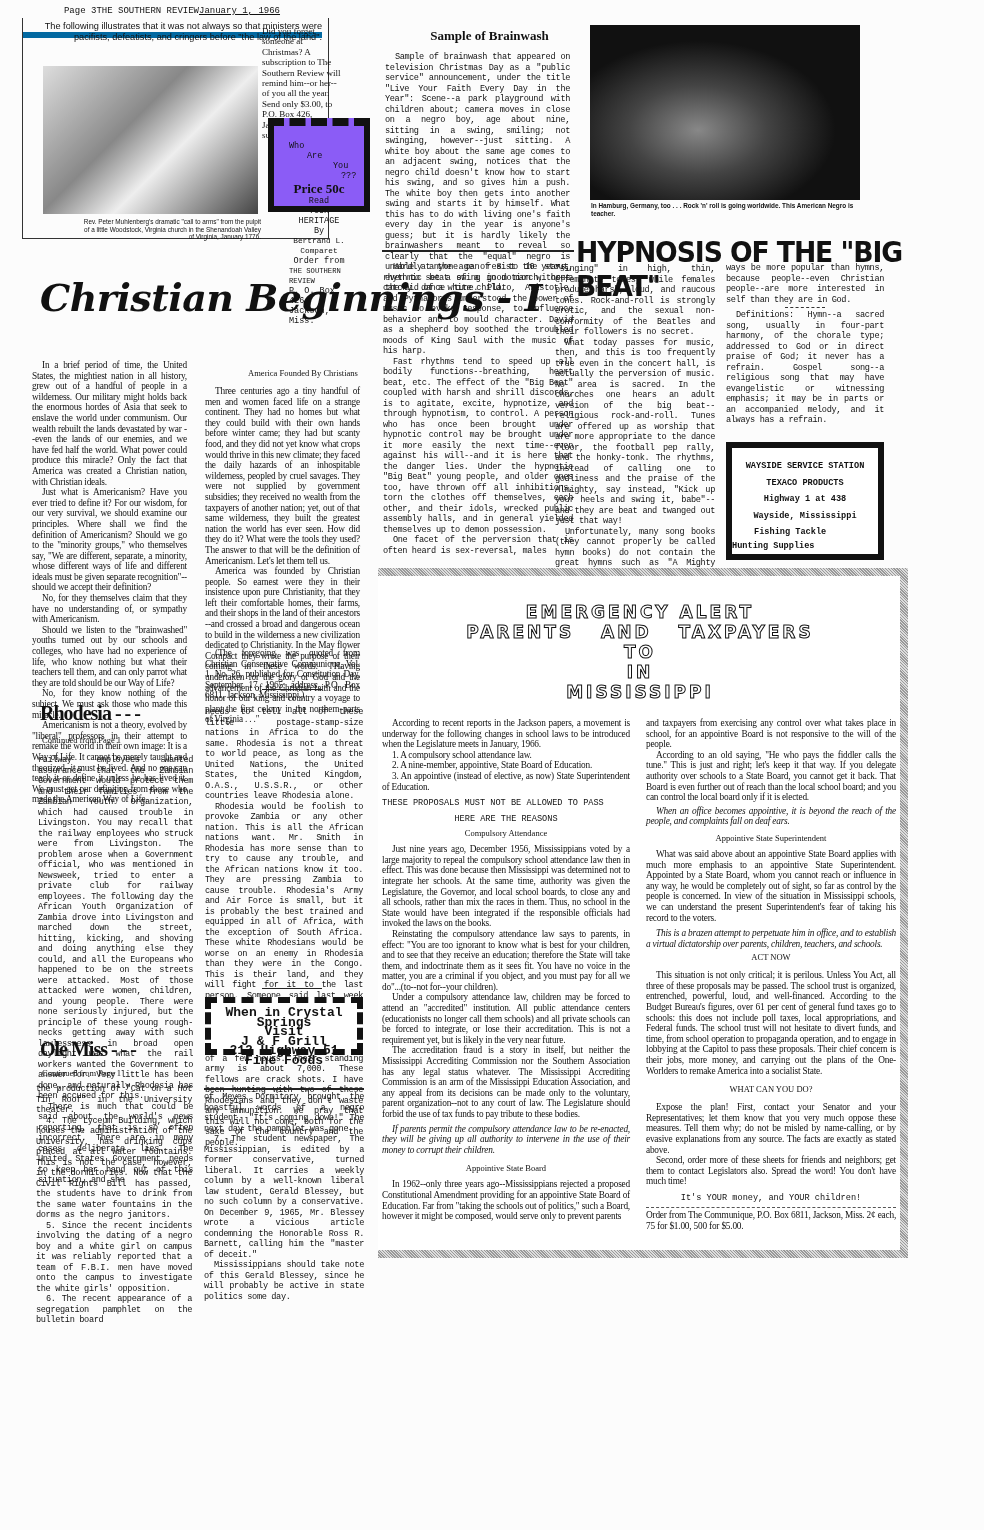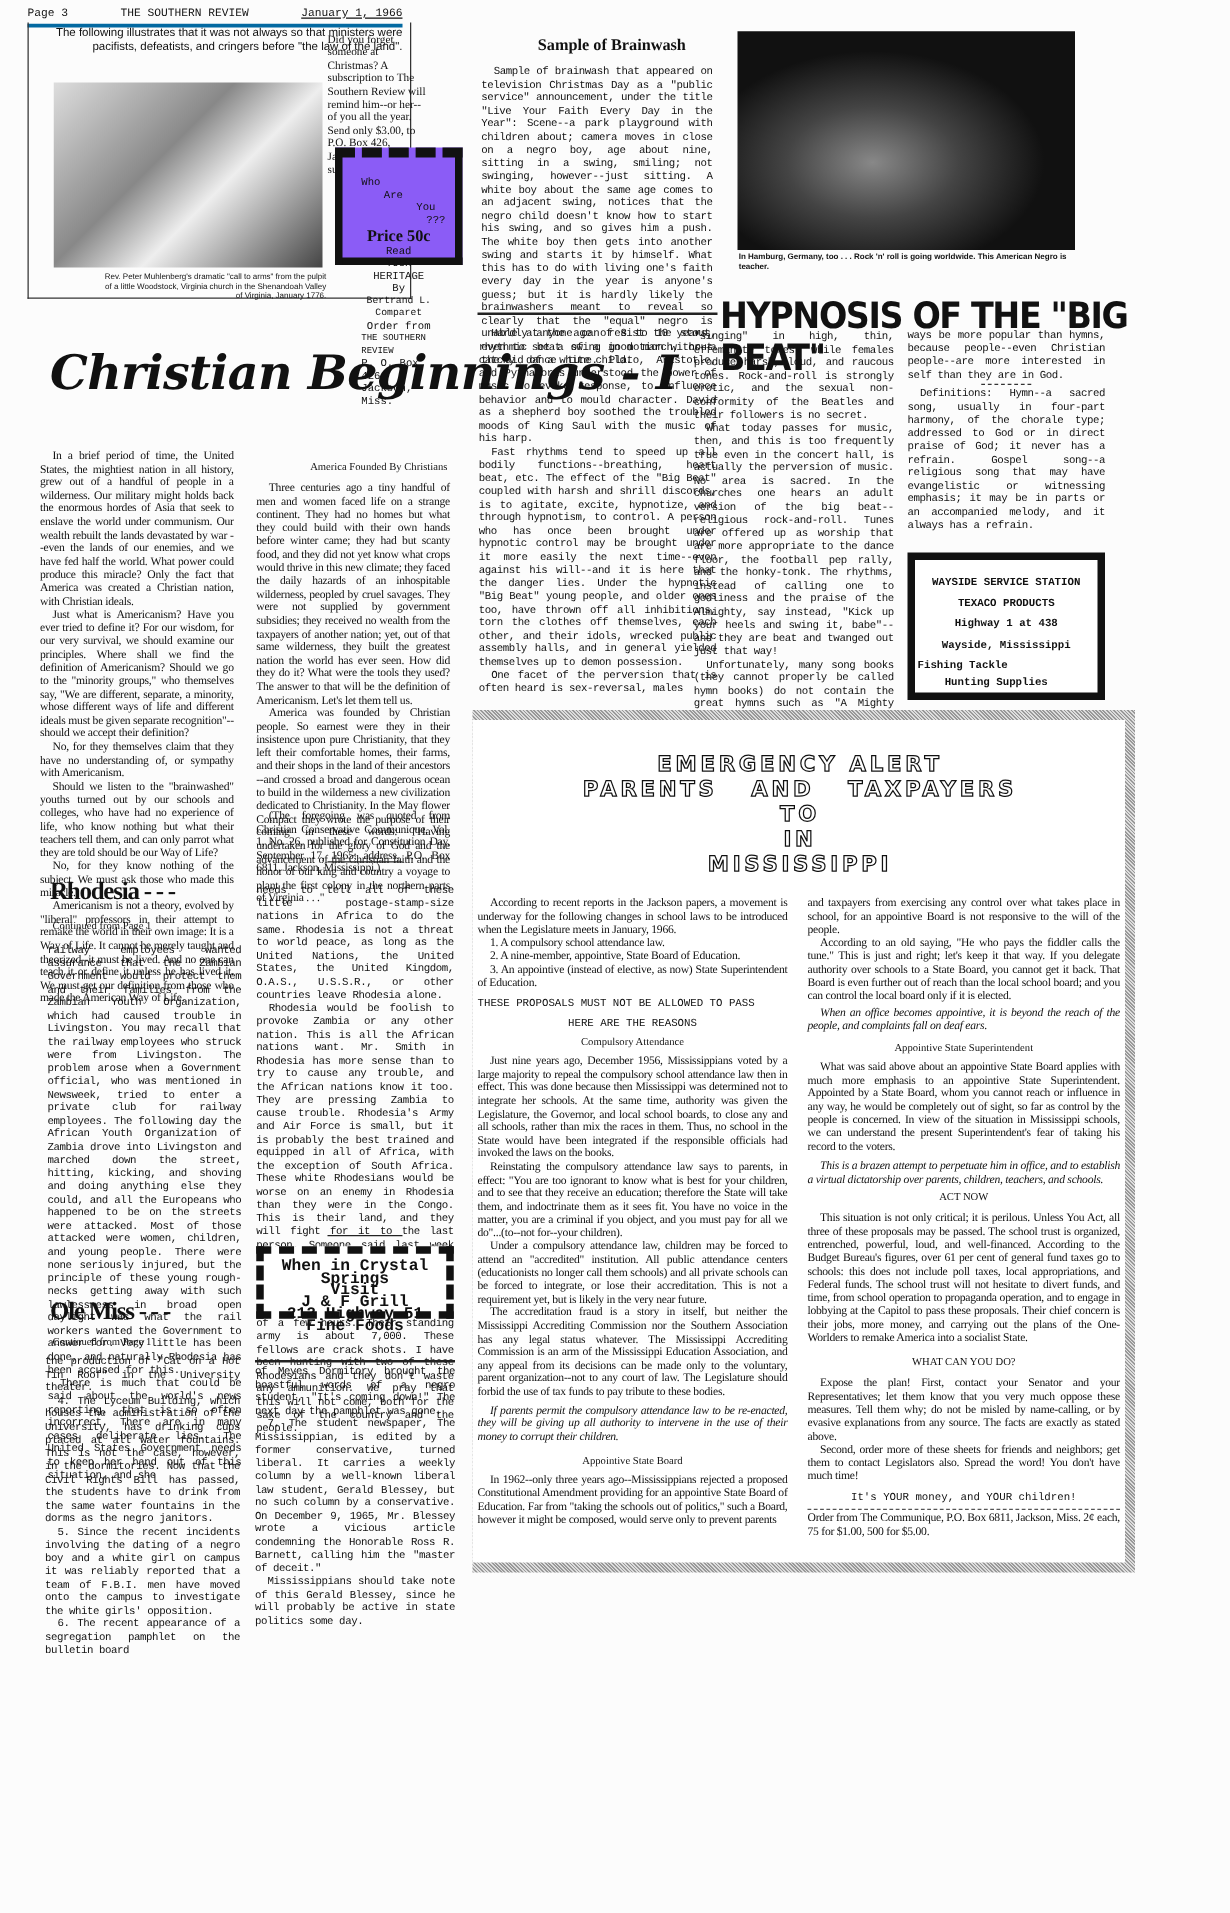--- a/index.html
+++ b/index.html
@@ -4,21 +4,21 @@
 <style>
   html, body { margin: 0; padding: 0; background: #fcfcfc; }
   body { width: 984px; height: 1530px; position: relative; overflow: hidden; font-family: "DejaVu Serif", serif; color: #111; }
   .abs { position: absolute; }
   .mono { font-family: "Liberation Mono", monospace; }
   .serif { font-family: "Liberation Serif", serif; }
   p { margin: 0; }
   .body-mono { font-family: "Liberation Mono", monospace; font-size: 8.6px; line-height: 10.5px; text-align: justify; letter-spacing: -0.35px; }
   .body-serif { font-family: "Liberation Serif", serif; font-size: 9.3px; line-height: 10.6px; text-align: justify; letter-spacing: -0.2px; }
   .indent { text-indent: 10px; }
-  .masthead { top: 6px; left: 22px; width: 300px; font-family: "Liberation Mono", monospace; font-size: 9px; border-bottom: 3px solid #0369a1; display: flex; justify-content: space-between; padding-bottom: 3px; }
+  .masthead { top: 6px; left: 22px; width: 300px; font-family: "Liberation Mono", monospace; font-size: 9px; border-bottom: 6px solid #0369a1; display: flex; justify-content: center; padding-bottom: 16px; }
   .top-box { top: 18px; left: 22px; width: 305px; height: 220px; border: 1px solid #333; border-top: none; text-align: right; }
   .top-box .intro { font-family: "Liberation Sans", sans-serif; font-size: 9.2px; line-height: 11px; margin: 3px 6px; }
   .illus { position: absolute; left: 20px; top: 48px; width: 215px; height: 148px; background: linear-gradient(135deg, #ddd, #888 40%, #eee 60%, #444); }
   .illus-caption { position: absolute; left: 58px; top: 200px; width: 180px; font-family: "Liberation Sans", sans-serif; font-size: 6.4px; line-height: 7.5px; }
   .sub-note { top: 26px; left: 262px; width: 80px; font-family: "Liberation Serif", serif; font-size: 9px; line-height: 10.4px; }
   .heritage-box { top: 118px; left: 268px; width: 102px; height: 94px; border: 6px solid #111; border-top: 8px dashed #111; background: #8b5cf6; font-family: "Liberation Mono", monospace; font-size: 8.5px; line-height: 10px; padding: 15px; box-sizing: border-box; }
   .big-head { top: 275px; left: 40px; font-family: "DejaVu Serif", serif; font-weight: bold; font-style: italic; font-size: 38px; letter-spacing: -0.5px; }
   .sect-head { font-family: "Liberation Serif", serif; font-weight: bold; font-size: 20px; letter-spacing: -1px; }
   .hyp-head { top: 235px; left: 576px; font-family: "DejaVu Sans", sans-serif; font-weight: bold; font-size: 29px; letter-spacing: -1.2px; transform: scaleX(0.92); transform-origin: left; }
   .photo { top: 25px; left: 590px; width: 270px; height: 175px; background: radial-gradient(ellipse at 40% 60%, #888 0%, #444 30%, #111 60%); }
@@ -102,22 +102,22 @@
   <p class="body-mono">ways be more popular than hymns, because people--even Christian people--are more interested in self than they are in God.</p>
   <div style="width:40px;margin:2px auto;border-top:1px dashed #333"></div>
   <p class="body-mono indent">Definitions: Hymn--a sacred song, usually in four-part harmony, of the chorale type; addressed to God or in direct praise of God; it never has a refrain. Gospel song--a religious song that may have evangelistic or witnessing emphasis; it may be in parts or an accompanied melody, and it always has a refrain.</p>
 </div>
 
 <div class="abs ad-box" style="top:442px;left:726px;width:158px;height:118px;padding-top:10px;line-height:16.5px">
   <div>WAYSIDE SERVICE STATION</div>
   <div>TEXACO PRODUCTS</div>
   <div>Highway 1 at 438</div>
   <div>Wayside, Mississippi</div>
-  <div style="text-align:left;padding-left:2px">Fishing Tackle</div>
-  <div style="text-align:center;padding-right:16px;line-height:10px">Hunting Supplies</div>
+  <div style="text-align:left;padding-left:22px">Fishing Tackle</div>
+  <div style="text-align:left;padding-right:16px;line-height:10px">Hunting Supplies</div>
 </div>
 
 <div class="abs sect-head" style="top:702px;left:40px">Rhodesia - - -</div>
 <div class="abs" style="top:735px;left:42px;font-family:'Liberation Serif',serif;font-size:8.5px">Continued from Page 1</div>
 <div class="abs" style="top:755px;left:38px;width:155px">
   <p class="body-mono">railway employees wanted assurance that the Zambian Government would protect them and their families from the Zambian Youth Organization, which had caused trouble in Livingston. You may recall that the railway employees who struck were from Livingston. The problem arose when a Government official, who was mentioned in Newsweek, tried to enter a private club for railway employees. The following day the African Youth Organization of Zambia drove into Livingston and marched down the street, hitting, kicking, and shoving and doing anything else they could, and all the Europeans who happened to be on the streets were attacked. Most of those attacked were women, children, and young people. There were none seriously injured, but the principle of these young rough-necks getting away with such lawlessness in broad open daylight was what the rail workers wanted the Government to answer for. Very little has been done, and naturally Rhodesia has been accused for this.</p>
   <p class="body-mono indent">There is much that could be said about the world's news reporting, that is so often incorrect. There are in many cases deliberate lies. The United States Government needs to keep her hand out of this situation, and she</p>
 </div>
 <div class="abs" style="top:707px;left:205px;width:158px">
   <p class="body-mono">needs to tell all of these little postage-stamp-size nations in Africa to do the same. Rhodesia is not a threat to world peace, as long as the United Nations, the United States, the United Kingdom, O.A.S., U.S.S.R., or other countries leave Rhodesia alone.</p>

